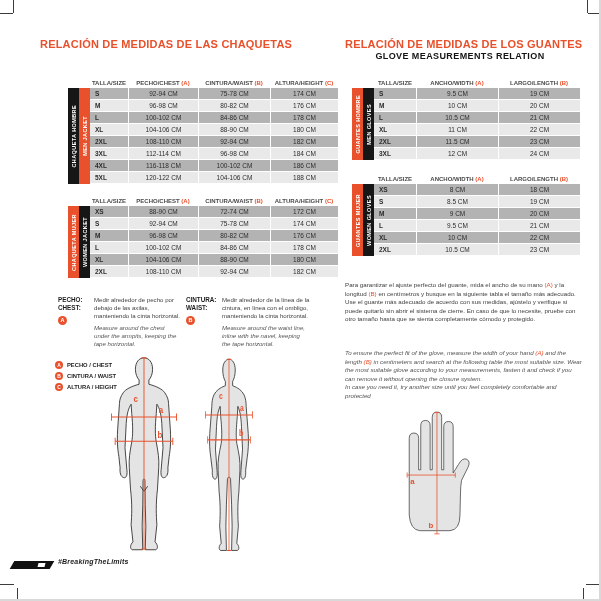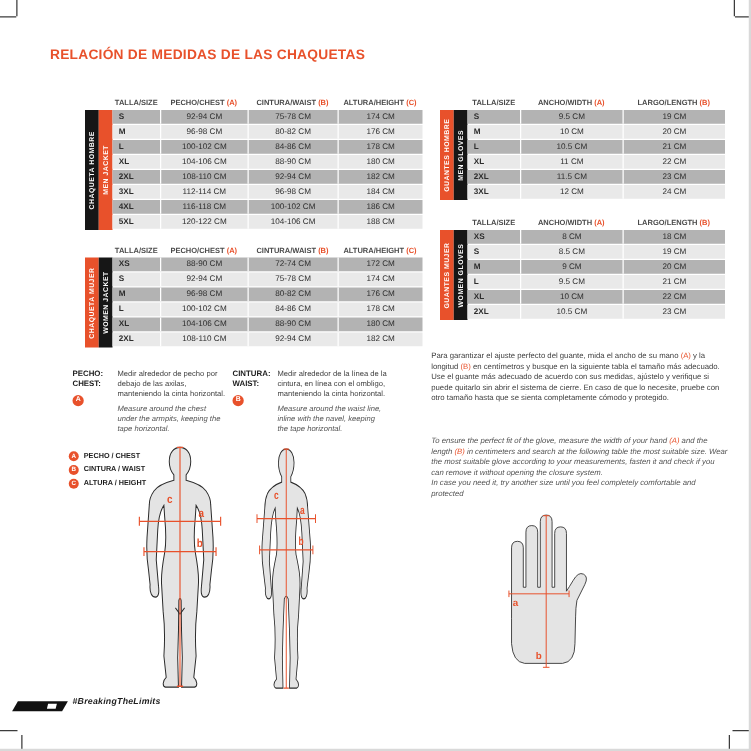--- a/index.html
+++ b/index.html
@@ -285,20 +285,22 @@
     <line class="oline" x1="34" y1="119" x2="116" y2="119"></line>
     <line class="oline" x1="34" y1="114" x2="34" y2="124"></line>
     <line class="oline" x1="116" y1="114" x2="116" y2="124"></line>
   </g>
   <text class="olabel" x="56" y="62">c</text>
   <text class="olabel" x="96" y="79">a</text>
   <text class="olabel" x="94" y="114">b</text>
 </svg>
 
 <div class="abs" style="left:345px;top:38px;width:230px;">
+  <div class="sec-title">RELACIÓN DE MEDIDAS DE LOS GUANTES</div>
+  <div class="sec-sub">GLOVE MEASUREMENTS RELATION</div>
 </div>
 
 <div class="tbl glove" style="left:352px;top:78px;">
   <div class="bars h72">
     <div class="bar orange">
       <span class="vtext">GUANTES HOMBRE</span>
     </div>
     <div class="bar black">
       <span class="vtext">MEN GLOVES</span>
     </div>

